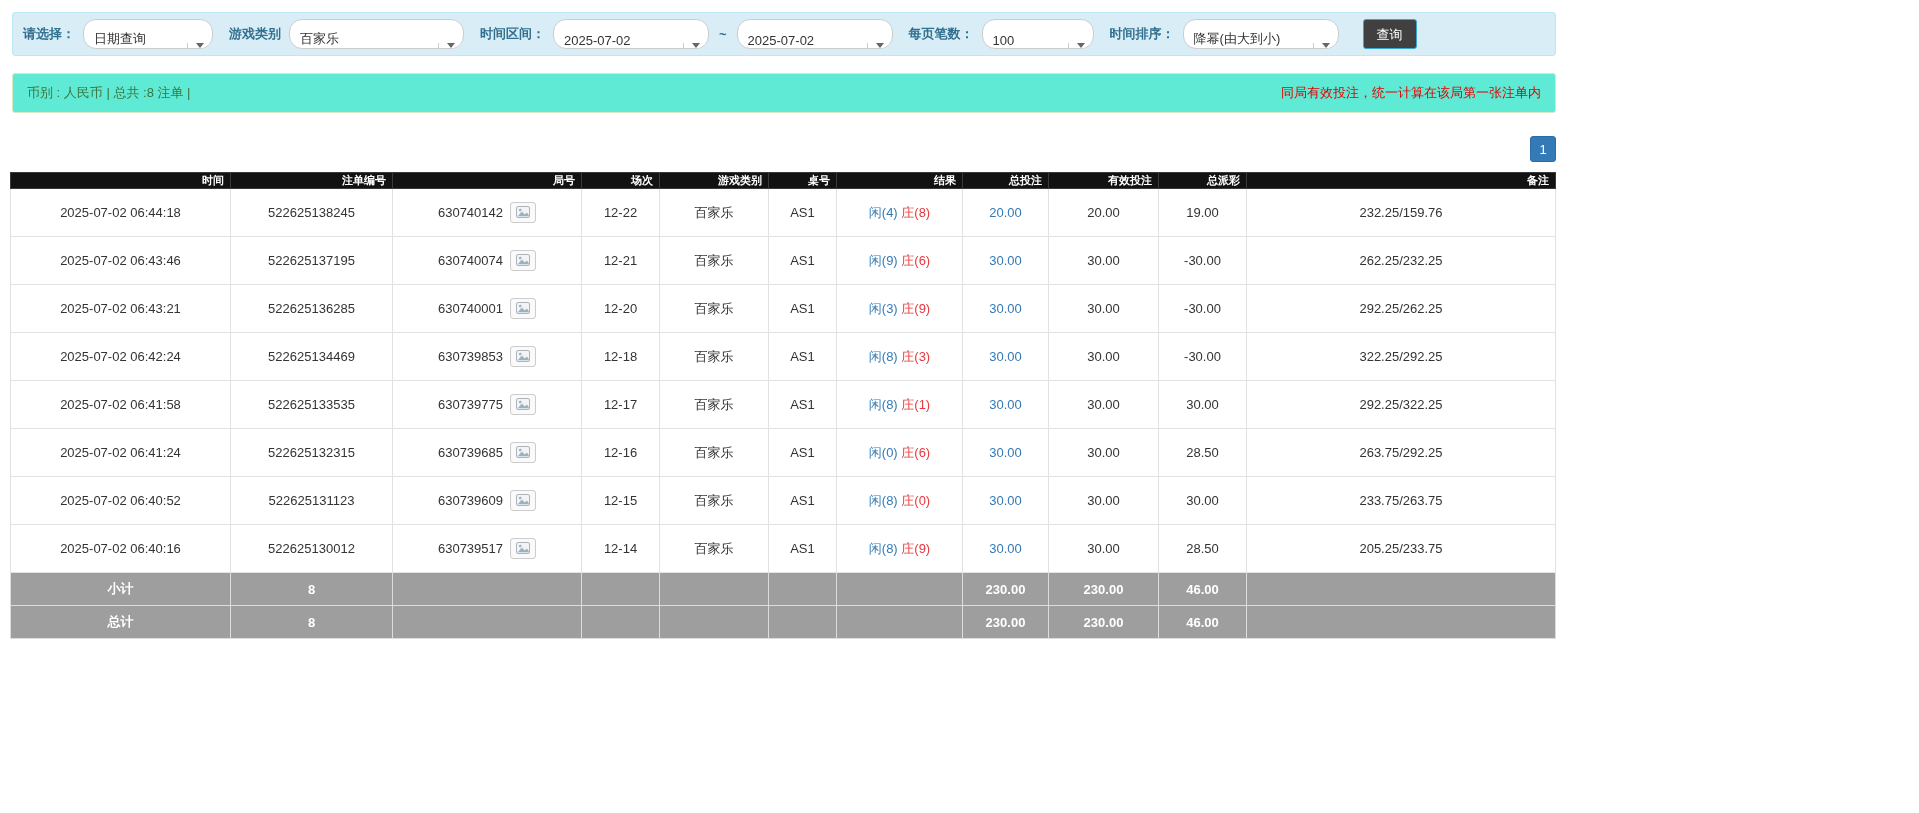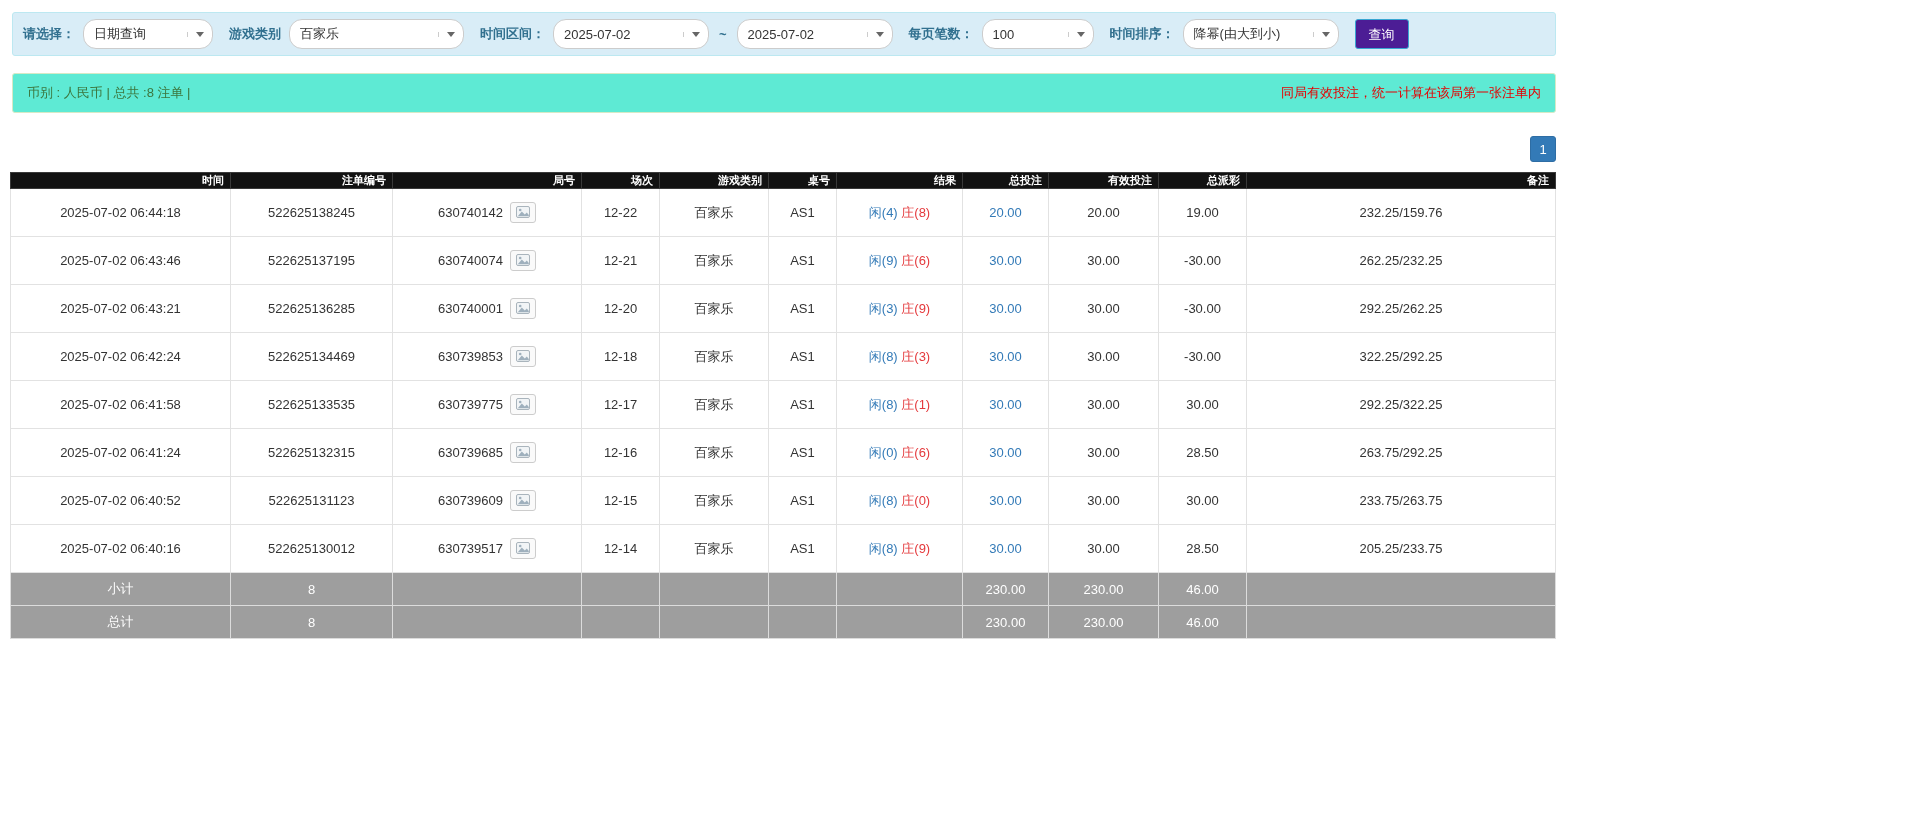--- a/index.html
+++ b/index.html
@@ -17,32 +17,32 @@
   
   .filter-bar {
     background: #d9edf7; border: 1px solid #bce8f1; border-radius: 3px;
     padding: 7px 10px; display: flex; align-items: center; gap: 8px;
     height: 44px; margin-left: 2px;
   }
   .filter-label { color: #31708f; font-weight: bold; font-size: 13px; white-space: nowrap; margin-left: 8px; }
   .filter-label:first-child { margin-left: 0; }
   .combo {
     display: flex; background: #fff; border: 1px solid #ccc; border-radius: 13px;
-    height: 30px; align-items: center; overflow: hidden; cursor: pointer;
+    height: 30px; align-items: flex-end; overflow: hidden; cursor: pointer;
   }
   .combo-value { padding: 0 10px; display: flex; align-items: center; font-size: 13px; color: #333; flex: 1; white-space: nowrap; }
   .combo-caret {
     width: 25px; border-left: 1px solid #ccc; display: flex;
     align-items: center; justify-content: center; background: #fff;
   }
   .caret-shape { width: 0; height: 0; border-left: 4px solid transparent; border-right: 4px solid transparent; border-top: 5px solid #666; }
   .w130 { width: 130px; } .w175 { width: 175px; } .w160 { width: 156px; } .w100 { width: 112px; }
   .tilde { color: #31708f; font-weight: bold; padding: 0 2px; }
   .search-btn {
-    margin-left: 8px; background: #4c1d95; border: 1px solid #39a6d2; color: #fff;
+    margin-left: 16px; background: #404040; border: 1px solid #39a6d2; color: #fff;
     font-size: 13px; padding: 6px 13px; border-radius: 3px; cursor: pointer; height: 30px;
     font-family: "Liberation Sans", sans-serif;
   }
 
   
   .summary-bar {
     margin-top: 17px; margin-left: 2px;
     background: #5eead4; border: 1px solid #d6e9c6; border-radius: 3px;
     padding: 11px 14px; display: flex; justify-content: space-between; align-items: center;
     height: 40px;
@@ -77,21 +77,21 @@
   .icon-btn {
     margin-left: 7px; padding: 3px 5px 1px 5px; background: #fafafa;
     border: 1px solid #ccc; border-radius: 3px; cursor: pointer; vertical-align: middle;
   }
   .player { color: #337ab7; }
   .banker { color: #e4393c; }
   a.bet-link { color: #337ab7; text-decoration: none; cursor: pointer; }
   td.neg { color: #e4393c; }
 
   tr.footer-row td {
-    background: #9e9e9e; color: #fff; font-weight: normal;
+    background: #9e9e9e; color: #fff; font-weight: bold;
     padding: 7px 8px; border: 1px solid #dcdcdc;
   }
 </style>
 </head>
 <body>
 
 <div class="page">
 
 
   <div class="filter-bar">

